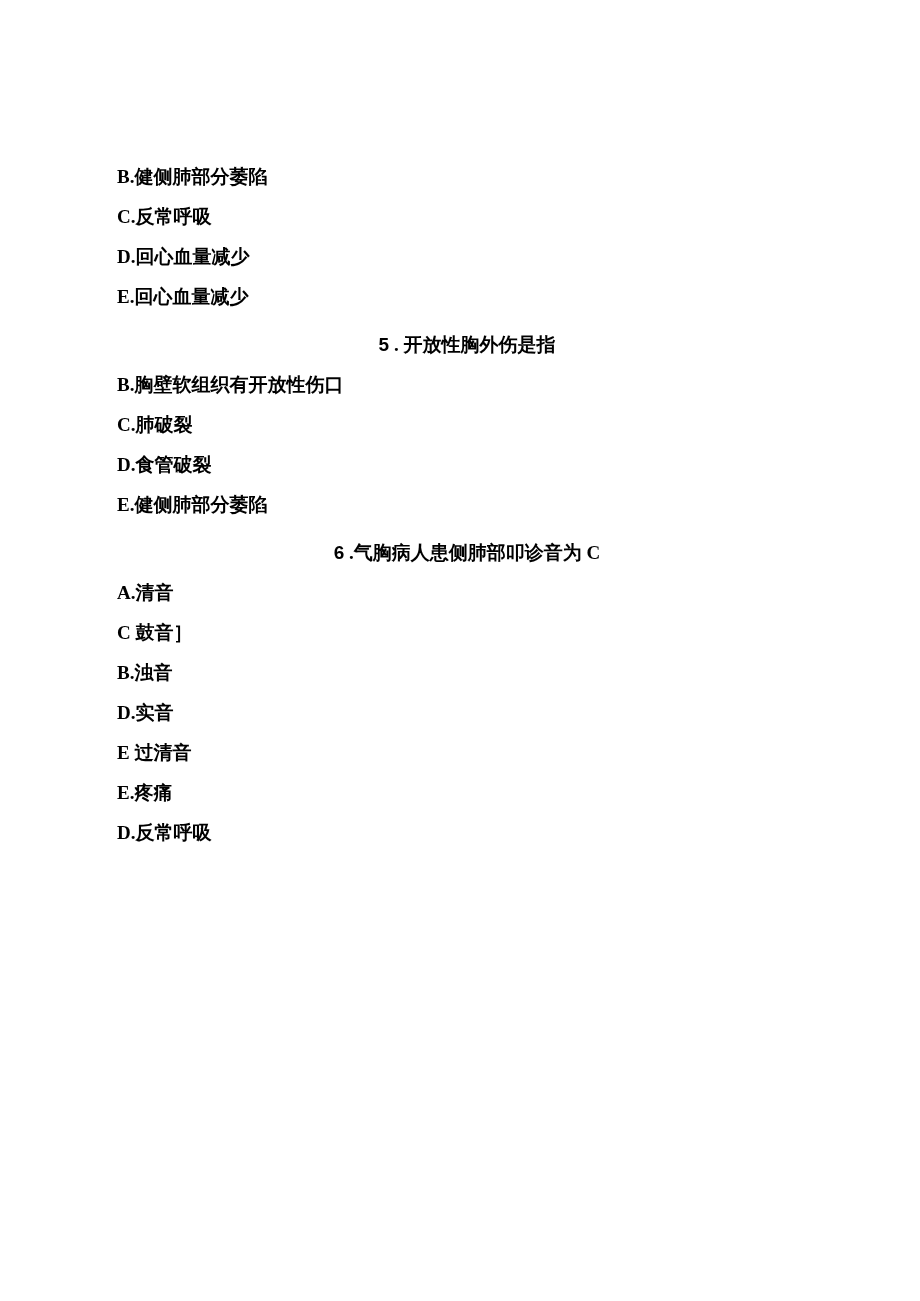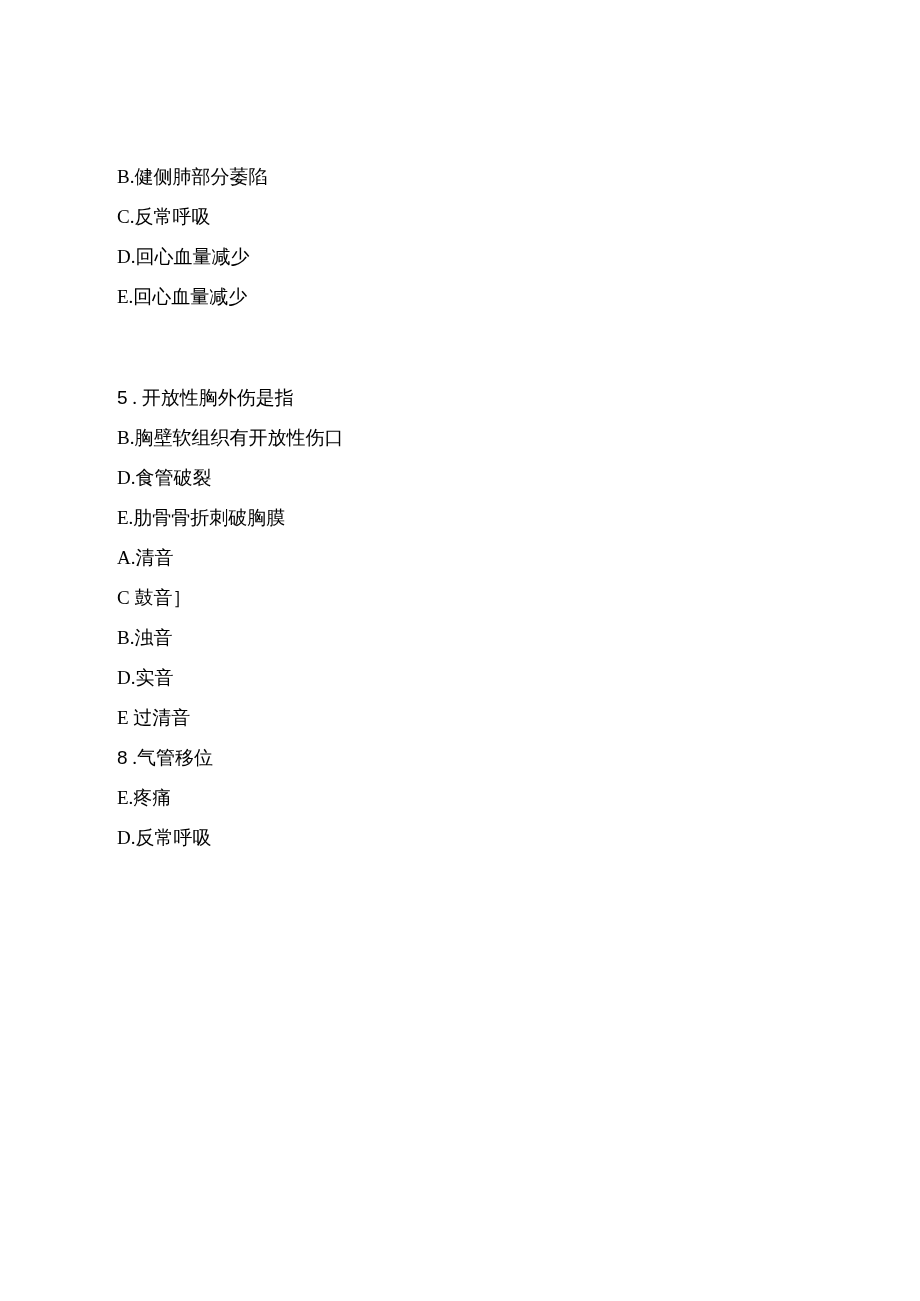--- a/index.html
+++ b/index.html
@@ -15,44 +15,47 @@
       position: absolute;
       left: 117px;
       top: 166px;
       width: 700px;
     }
     .line {
       font-size: 19px;
       line-height: 21px;
       margin-bottom: 19px;
       white-space: nowrap;
+      font-weight: bold;
     }
     .space-before {
-      margin-top: 80px;
+      margin-top: 27px;
+      text-align: center;
     }
     .latin {
       font-family: Arial, sans-serif;
     }
   </style>
 </head>
 <body>
 
 <div class="content">
   <div class="line">B.健侧肺部分萎陷</div>
   <div class="line">C.反常呼吸</div>
   <div class="line">D.回心血量减少</div>
   <div class="line">E.回心血量减少</div>
 
   <div class="line space-before"><span class="latin">5</span><span>  . 开放性胸外伤是指</span></div>
   <div class="line">B.胸壁软组织有开放性伤口</div>
+  <div class="line">C.肺破裂</div>
   <div class="line">D.食管破裂</div>
-  <div class="line">E.肋骨骨折刺破胸膜</div>
+  <div class="line">E.健侧肺部分萎陷</div>
 
+  <div class="line space-before"><span class="latin">6</span><span>   .气胸病人患侧肺部叩诊音为 C</span></div>
   <div class="line">A.清音</div>
   <div class="line">C 鼓音］</div>
   <div class="line">B.浊音</div>
   <div class="line">D.实音</div>
   <div class="line">E 过清音</div>
 
-  <div class="line"><span class="latin">8</span><span>   .气管移位</span></div>
   <div class="line">E.疼痛</div>
   <div class="line">D.反常呼吸</div>
 </div>
 
 </body></html>

